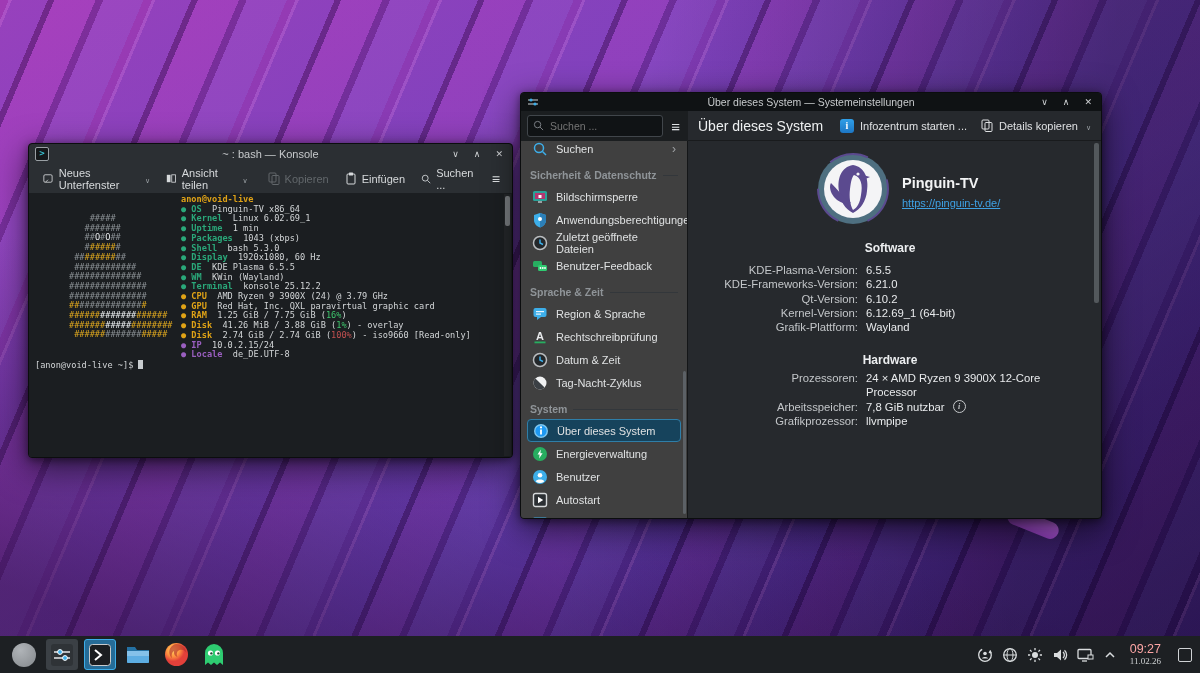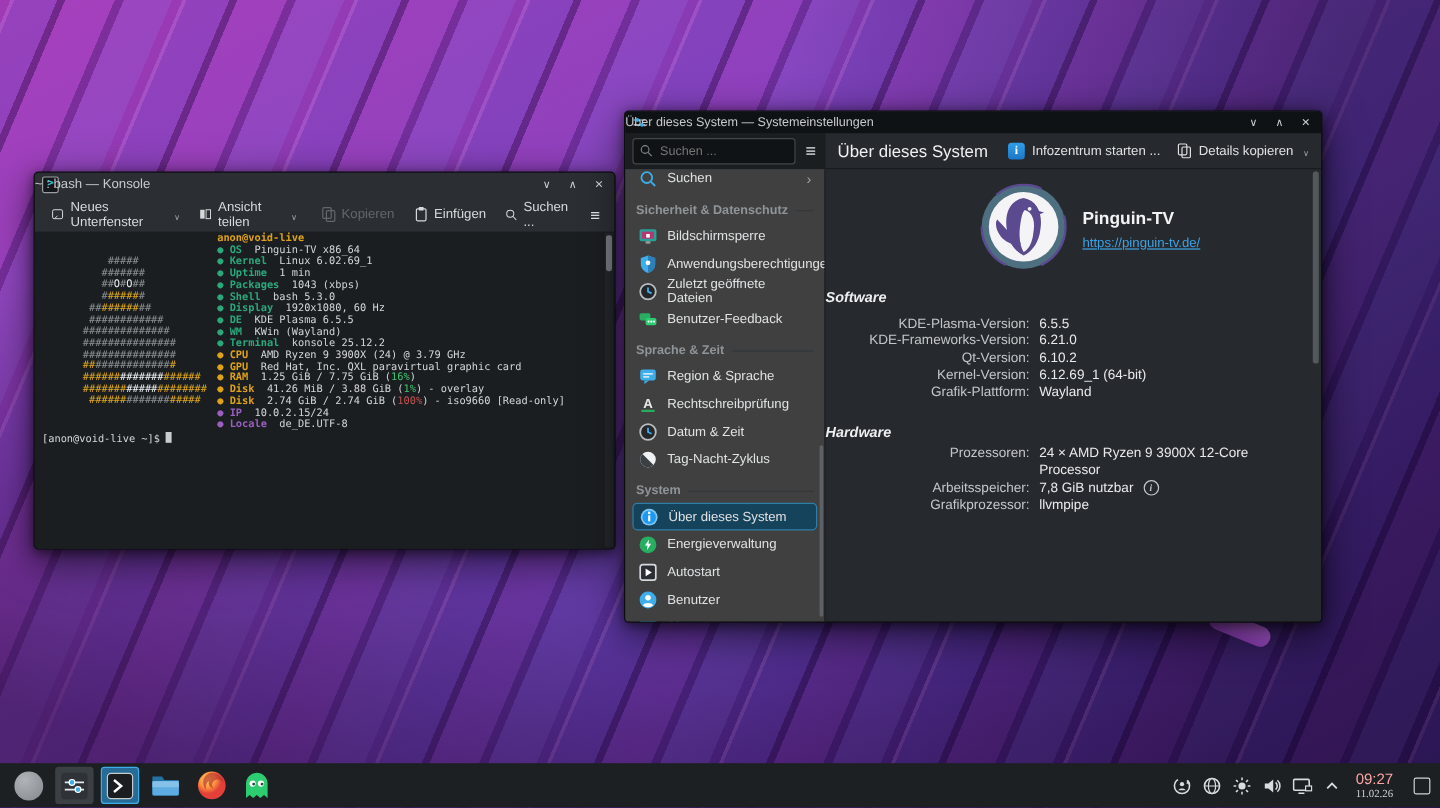--- a/index.html
+++ b/index.html
@@ -22,21 +22,21 @@
   .desktop-dark-corner{position:absolute;inset:0;
     background:linear-gradient(200deg, rgba(0,0,0,0) 60%, rgba(46,9,58,.55) 92%);}
   .wall-pill{position:absolute;left:1006px;top:515px;width:54px;height:17px;border-radius:9px;
     transform:rotate(22deg);background:linear-gradient(180deg,#b15fd6,#8e3fb8);}
 
   
   .window{position:absolute;border-radius:4px;overflow:hidden;
     box-shadow:0 10px 34px rgba(0,0,0,.6),0 2px 10px rgba(0,0,0,.5);
     border:1px solid #0b0d0e;}
   .tbar{display:flex;align-items:center;position:relative;color:#c7cacc;font-size:11px;}
-  .tbar .ttl{position:absolute;left:0;right:0;pointer-events:none;}
+  .tbar .ttl{position:absolute;left:0;right:0;text-align:center;pointer-events:none;}
   .winbtns{margin-left:auto;display:flex;gap:15px;padding-right:9px;color:#cfd2d4;font-size:9px;z-index:2;}
   .winbtns span{cursor:default;}
 
   
   .konsole{left:28px;top:143px;width:483px;height:313px;background:#2b2f33;}
   .konsole .tbar{height:20px;}
   .kicon{width:12px;height:12px;margin:0 0 0 6px;border:1px solid #9aa0a4;border-radius:2px;
     background:#15181a;color:#39c6d6;font:bold 9px/11px "DejaVu Sans Mono",monospace;text-align:center;}
   .ktools{height:29px;display:flex;align-items:center;gap:4px;padding:0 8px;font-size:11px;color:#d7dadc;}
   .tbtn{display:flex;align-items:center;gap:5px;padding:3px 6px;border-radius:3px;}
@@ -85,21 +85,21 @@
   .side-item.selected{background:#16435c;border:1px solid #2f7ea8;}
   .side-section{display:flex;align-items:center;gap:6px;height:20px;margin-top:5px;padding:0 3px;
     color:#8f9498;font-size:10.5px;font-weight:bold;justify-content:flex-end;}
   .side-section .sline{flex:1;border-top:1px solid #33373b;}
   .icon16{width:16px;height:16px;flex:0 0 16px;}
   .side-scroll{position:absolute;right:1px;top:230px;width:3px;height:143px;border-radius:2px;background:#5c6166;}
   .content{flex:1;position:relative;}
   .logo{position:absolute;left:129px;top:12px;}
   .distro-name{position:absolute;left:214px;top:34px;font-size:14.5px;font-weight:bold;color:#f2f3f4;}
   .distro-url{position:absolute;left:214px;top:56px;font-size:11px;color:#3ea1e4;text-decoration:underline;}
-  .sec-title{position:absolute;left:0;width:404px;text-align:left;font-size:12px;font-weight:bold;color:#eceef0;font-style:italic;}
+  .sec-title{position:absolute;left:0;width:404px;text-align:center;font-size:12px;font-weight:bold;color:#eceef0;}
   .kv{position:absolute;left:0;width:404px;display:grid;grid-template-columns:170px 1fr;column-gap:8px;
     font-size:11.3px;line-height:14.3px;}
   .kv .k{text-align:right;color:#c3c6c9;}
   .kv .v{color:#e8eaec;display:flex;align-items:center;gap:8px;}
   .i-badge{display:inline-block;width:11px;height:11px;border:1px solid #c6c9cb;border-radius:50%;
     color:#c6c9cb;font:italic bold 8px/11px "Liberation Serif",serif;text-align:center;}
   .cscroll{position:absolute;right:2px;top:2px;width:5px;height:160px;border-radius:2px;background:#53585c;}
 
   
   .taskbar{position:absolute;left:0;right:0;bottom:0;height:37px;background:#1d2023;
@@ -354,32 +354,32 @@
           </div>
           <div class="side-item">
             <span class="icon16"><svg class="icon16" viewBox="0 0 16 16">
                 <circle cx="8" cy="8" r="7" fill="#27ae60"></circle>
                 <path d="M8.8 3.5 L5.5 8.6 H7.6 L7.1 12.5 L10.6 7.2 H8.4 Z" fill="#fff"></path>
               </svg></span>
             <span>Energieverwaltung</span>
           </div>
           <div class="side-item">
             <span class="icon16"><svg class="icon16" viewBox="0 0 16 16">
-                <rect x="1.5" y="1.5" width="13" height="13" rx="2" fill="#2b2f33" stroke="#d6d9db" stroke-width="1.4"></rect>
-                <path d="M6 4.8 L11.2 8 L6 11.2 Z" fill="#fff"></path>
-              </svg></span>
-            <span>Autostart</span>
-          </div>
-          <div class="side-item">
-            <span class="icon16"><svg class="icon16" viewBox="0 0 16 16">
                 <circle cx="8" cy="8" r="7" fill="#3daee9"></circle>
                 <circle cx="8" cy="6.2" r="2.3" fill="#fff"></circle>
                 <path d="M3.8 12.5 C4.5 9.9 11.5 9.9 12.2 12.5 A7 7 0 0 1 3.8 12.5 Z" fill="#fff"></path>
               </svg></span>
             <span>Benutzer</span>
+          </div>
+          <div class="side-item">
+            <span class="icon16"><svg class="icon16" viewBox="0 0 16 16">
+                <rect x="1.5" y="1.5" width="13" height="13" rx="2" fill="#2b2f33" stroke="#d6d9db" stroke-width="1.4"></rect>
+                <path d="M6 4.8 L11.2 8 L6 11.2 Z" fill="#fff"></path>
+              </svg></span>
+            <span>Autostart</span>
           </div>
           <div class="side-item">
             <span class="icon16"><svg class="icon16" viewBox="0 0 16 16">
                 <rect x="1" y="2.5" width="14" height="9" rx="1.5" fill="#3daee9"></rect>
                 <rect x="3" y="4.5" width="10" height="5" fill="#d9ecf8"></rect>
                 <rect x="5" y="12" width="6" height="1.6" fill="#9aa0a4"></rect>
               </svg></span>
             <span>Sitzung</span>
             <span class="chev">›</span>
           </div>

